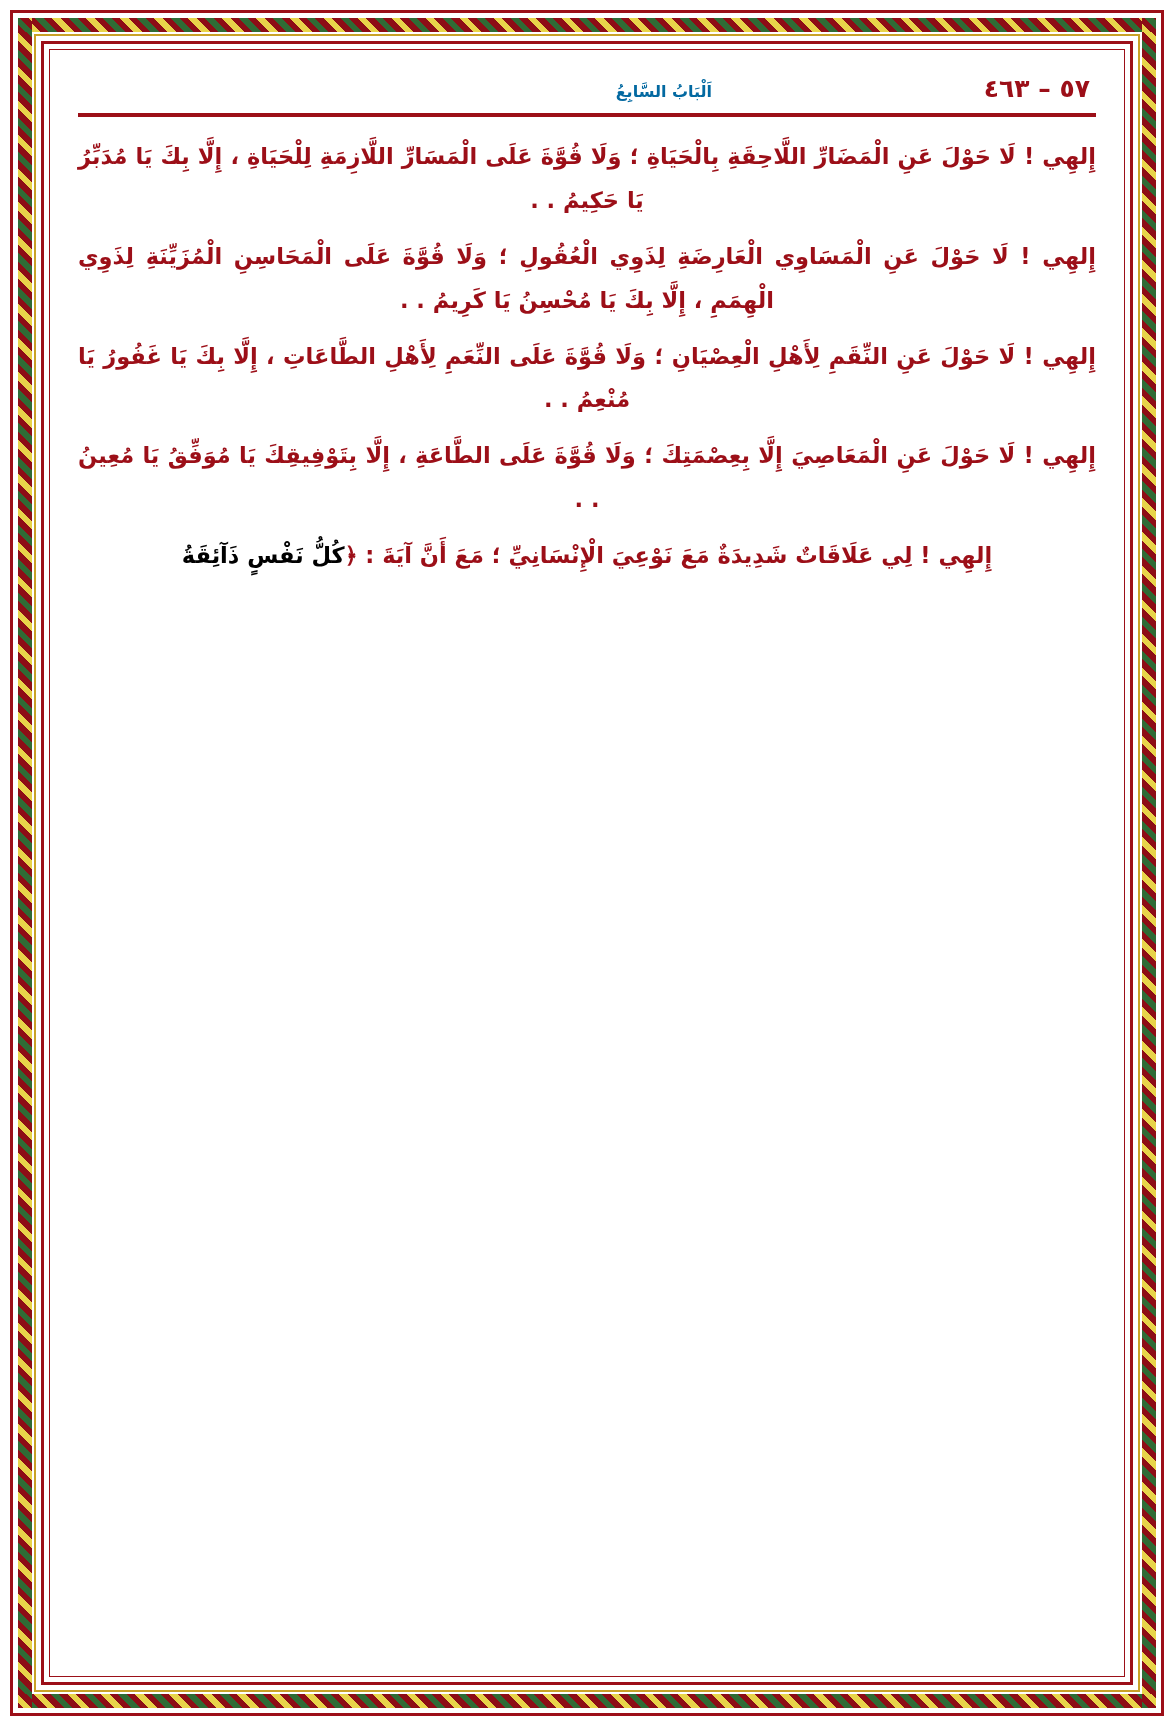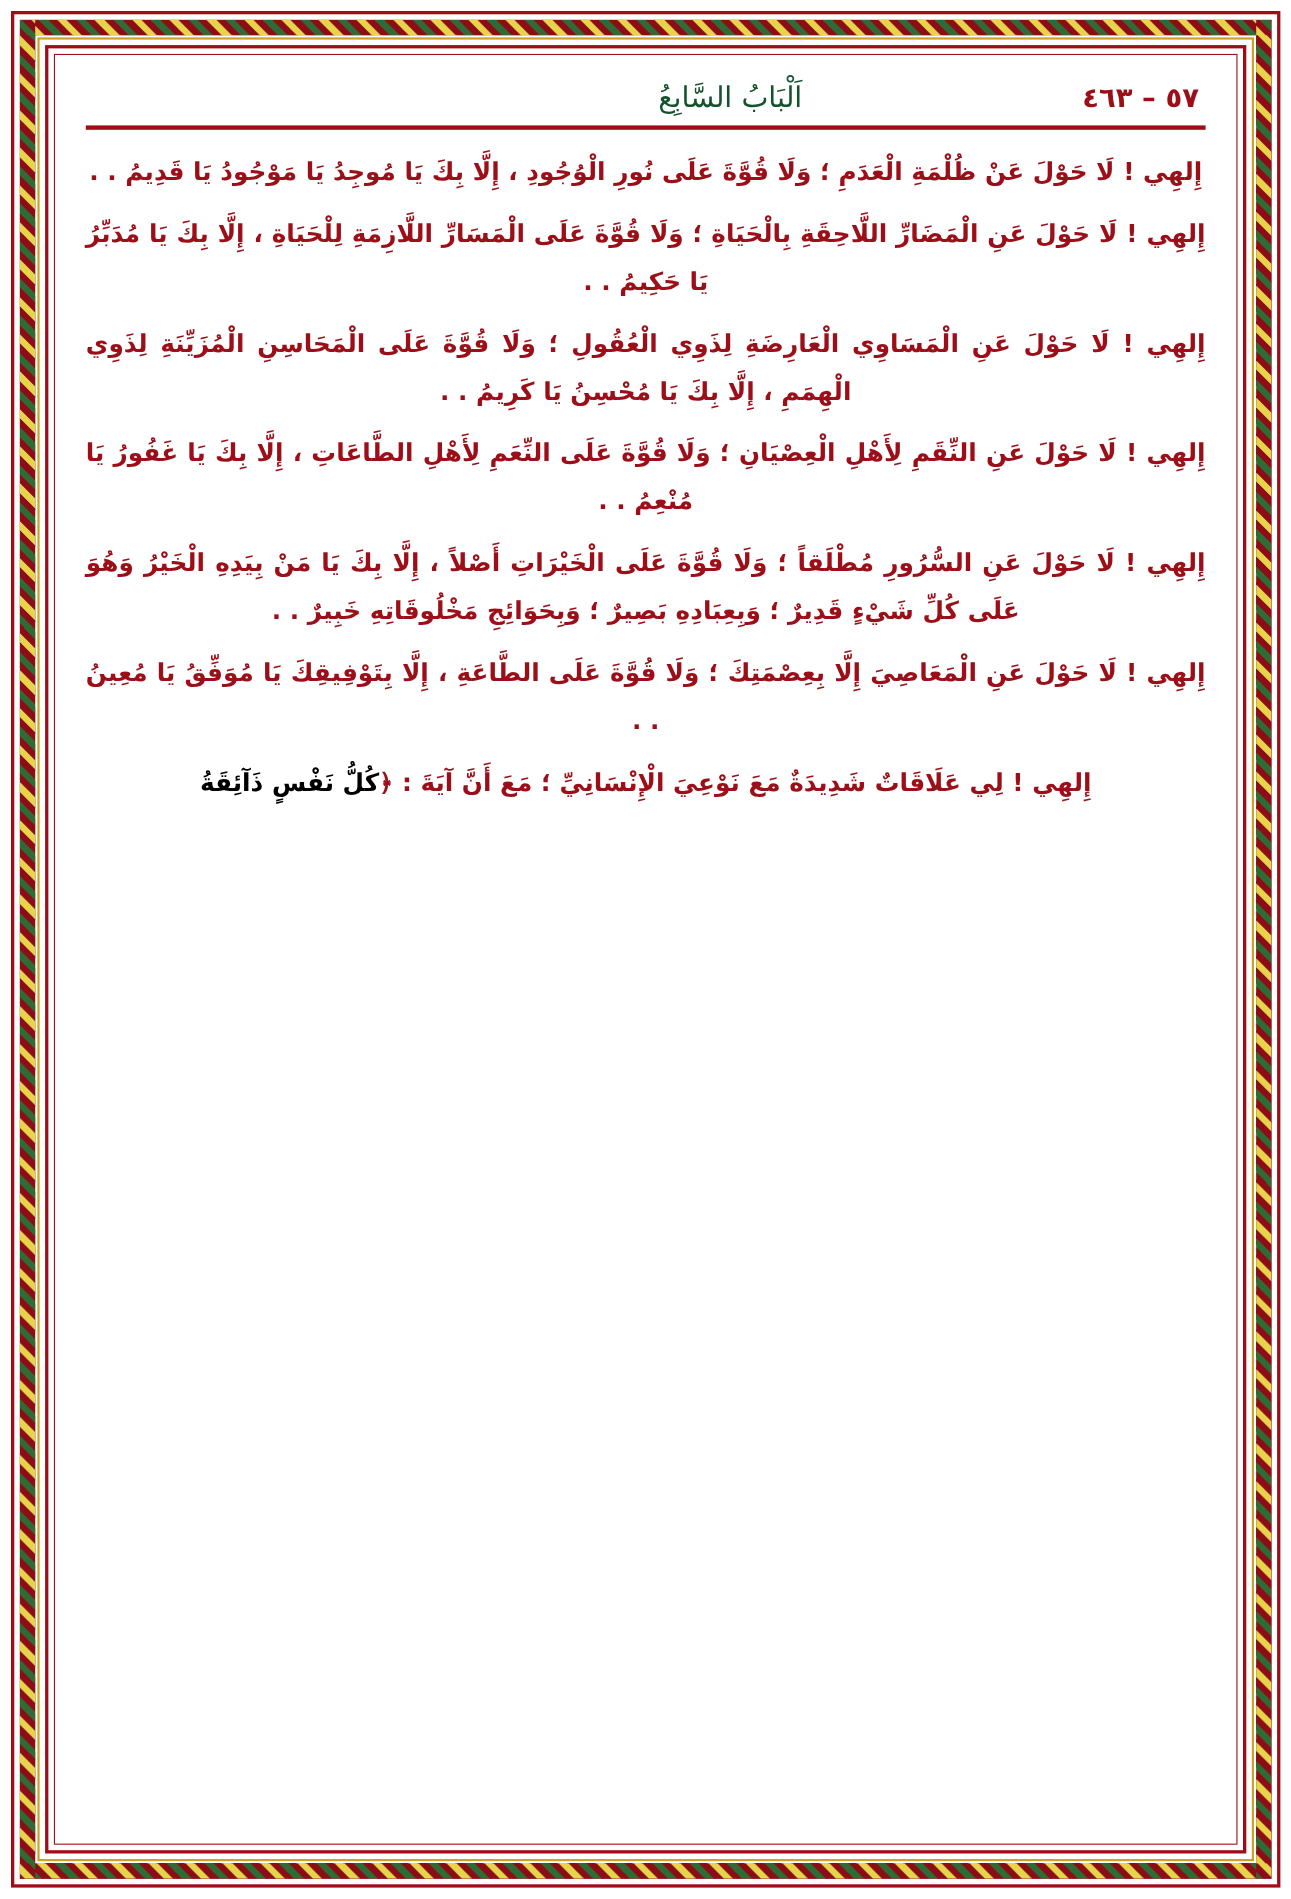--- a/index.html
+++ b/index.html
@@ -87,23 +87,23 @@
   }
   .page-number {
     color: #9c0f18;
     font-size: 25px;
     font-weight: bold;
     letter-spacing: 1px;
     direction: rtl;
     text-align: right;
   }
   .chapter-title {
-    color: #14532d;
-    font-size: 26px;
-    font-weight: normal;
+    color: #0369a1;
+    font-size: 16px;
+    font-weight: bold;
     margin-left: 170px;
   }
   .header-spacer { width: 90px; }
 
   .header-rule {
     margin: 10px 6px 0 6px;
     border-top: 4px solid #9c0f18;
   }
 
   .body-text {
@@ -147,24 +147,22 @@
     <div class="header-row">
       <span class="page-number">٥٧ – ٤٦٣</span>
       <span class="chapter-title">اَلْبَابُ السَّابِعُ</span>
       <span class="header-spacer"></span>
     </div>
 
     <div class="header-rule"></div>
 
     <div class="body-text">
 
-      <p class="para">إِلهِي ! لَا حَوْلَ عَنْ ظُلْمَةِ الْعَدَمِ ؛ وَلَا قُوَّةَ عَلَى نُورِ الْوُجُودِ ، إِلَّا بِكَ يَا مُوجِدُ يَا مَوْجُودُ يَا قَدِيمُ . .</p>
       <p class="para">إِلهِي ! لَا حَوْلَ عَنِ الْمَضَارِّ اللَّاحِقَةِ بِالْحَيَاةِ ؛ وَلَا قُوَّةَ عَلَى الْمَسَارِّ اللَّازِمَةِ لِلْحَيَاةِ ، إِلَّا بِكَ يَا مُدَبِّرُ يَا حَكِيمُ . .</p>
       <p class="para">إِلهِي ! لَا حَوْلَ عَنِ الْمَسَاوِي الْعَارِضَةِ لِذَوِي الْعُقُولِ ؛ وَلَا قُوَّةَ عَلَى الْمَحَاسِنِ الْمُزَيِّنَةِ لِذَوِي الْهِمَمِ ، إِلَّا بِكَ يَا مُحْسِنُ يَا كَرِيمُ . .</p>
       <p class="para">إِلهِي ! لَا حَوْلَ عَنِ النِّقَمِ لِأَهْلِ الْعِصْيَانِ ؛ وَلَا قُوَّةَ عَلَى النِّعَمِ لِأَهْلِ الطَّاعَاتِ ، إِلَّا بِكَ يَا غَفُورُ يَا مُنْعِمُ . .</p>
-      <p class="para">إِلهِي ! لَا حَوْلَ عَنِ السُّرُورِ مُطْلَقاً ؛ وَلَا قُوَّةَ عَلَى الْخَيْرَاتِ أَصْلاً ، إِلَّا بِكَ يَا مَنْ بِيَدِهِ الْخَيْرُ وَهُوَ عَلَى كُلِّ شَيْءٍ قَدِيرٌ ؛ وَبِعِبَادِهِ بَصِيرٌ ؛ وَبِحَوَائِجِ مَخْلُوقَاتِهِ خَبِيرٌ . .</p>
       <p class="para">إِلهِي ! لَا حَوْلَ عَنِ الْمَعَاصِيَ إِلَّا بِعِصْمَتِكَ ؛ وَلَا قُوَّةَ عَلَى الطَّاعَةِ ، إِلَّا بِتَوْفِيقِكَ يَا مُوَفِّقُ يَا مُعِينُ . .</p>
 
       <p class="para"><span>إِلهِي ! لِي عَلَاقَاتٌ شَدِيدَةٌ مَعَ نَوْعِيَ الْإِنْسَانِيِّ ؛ مَعَ أَنَّ آيَةَ : </span><span class="verse-mark">﴿</span><span class="verse">كُلُّ نَفْسٍ ذَآئِقَةُ</span></p>
 
     </div>
   </div>
 </div>
 
 </body></html>

